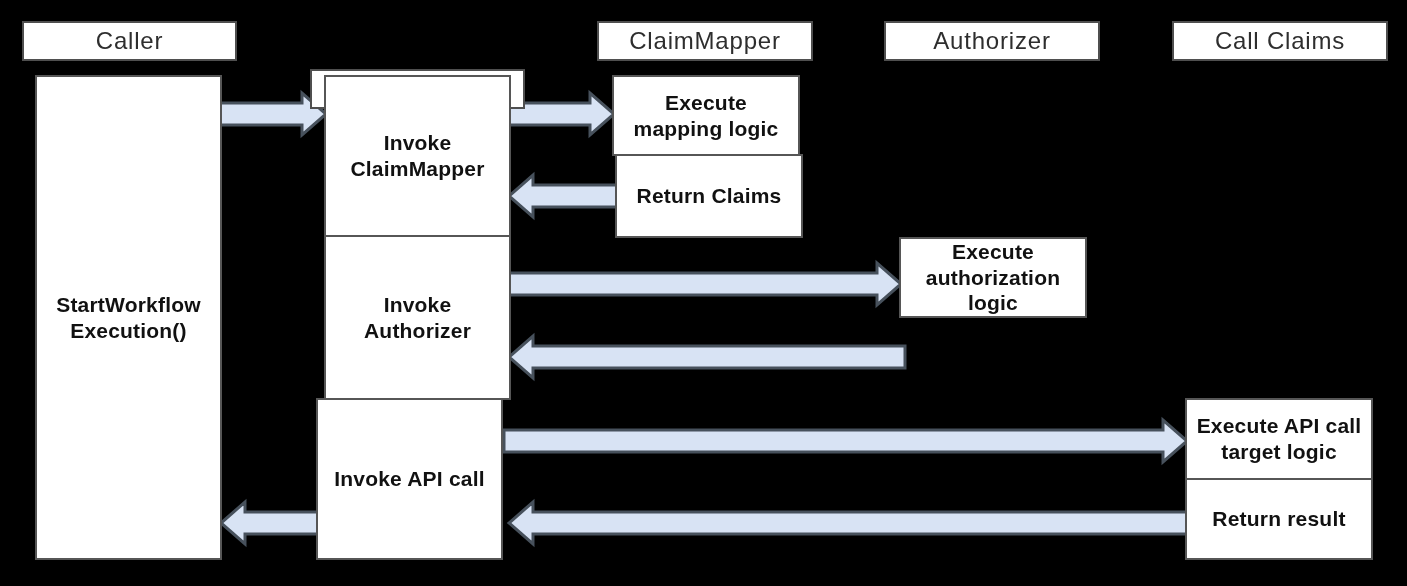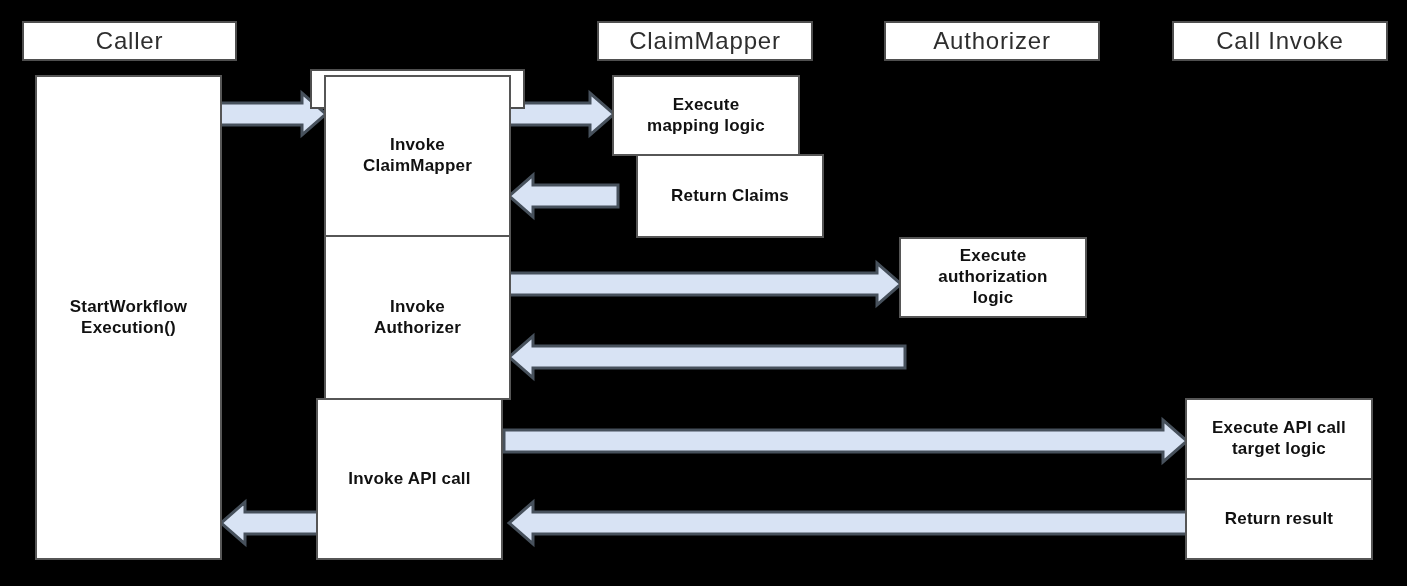--- a/index.html
+++ b/index.html
@@ -15,37 +15,37 @@
     display:flex;align-items:center;justify-content:center;
     font-size:24px;font-weight:400;letter-spacing:.8px;
     color:var(--header-text,#2e2e2e);
   }
   .box{
     position:absolute;
     background:var(--box-fill,#fff);
     border:2px solid var(--box-border,#565656);
     display:flex;align-items:center;justify-content:center;
     text-align:center;white-space:pre-line;
-    font-size:17px;font-weight:700;line-height:1.22;letter-spacing:.2px;
+    font-size:21px;font-weight:700;line-height:1.22;letter-spacing:.2px;
     color:var(--label-text,#111);
     padding:4px;
   }
   
   .hdr-caller{left:22px;top:21px;width:215px;}
   .hdr-frontend{left:310px;top:21px;width:215px;margin-top:48px;}
   .hdr-claimmapper{left:597px;top:21px;width:216px;}
   .hdr-authorizer{left:884px;top:21px;width:216px;}
   .hdr-calltarget{left:1172px;top:21px;width:216px;}
   
   .box-caller{left:35px;top:75px;width:187px;height:485px;}
   .box-fe1{left:324px;top:75px;width:187px;height:162px;}
   .box-fe2{left:324px;top:235px;width:187px;height:165px;}
   .box-fe3{left:316px;top:398px;width:187px;height:162px;}
   .box-cm1{left:612px;top:75px;width:188px;height:81px;}
-  .box-cm2{left:636px;top:154px;width:188px;height:84px;}
+  .box-cm2{left:615px;top:154px;width:188px;height:84px;}
   .box-au1{left:899px;top:237px;width:188px;height:81px;}
   .box-au2{left:899px;top:316px;width:188px;height:83px;}
   .box-ct1{left:1185px;top:398px;width:188px;height:82px;}
   .box-ct2{left:1185px;top:478px;width:188px;height:82px;}
 </style>
 </head>
 <body>
 
 <div class="stage">
 
@@ -57,21 +57,21 @@
     <polygon class="arrow" points="905,346 533,346 533,336 509,357 533,378 533,368 905,368"></polygon>
     <polygon class="arrow" points="504,430 1163,430 1163,420 1187,441 1163,462 1163,452 504,452"></polygon>
     <polygon class="arrow" points="1191,512 533,512 533,502 509,523 533,544 533,534 1191,534"></polygon>
     <polygon class="arrow" points="330,512 245,512 245,502 221,523 245,544 245,534 330,534"></polygon>
   </svg>
 
   <div class="hdr hdr-caller">Caller</div>
   <div class="hdr hdr-frontend">Frontend</div>
   <div class="hdr hdr-claimmapper">ClaimMapper</div>
   <div class="hdr hdr-authorizer">Authorizer</div>
-  <div class="hdr hdr-calltarget">Call Invoke</div>
+  <div class="hdr hdr-calltarget">Call Claims</div>
 
   <div class="box box-caller">StartWorkflow
 Execution()</div>
 
   <div class="box box-fe1">Invoke
 ClaimMapper</div>
   <div class="box box-fe2">Invoke
 Authorizer</div>
   <div class="box box-fe3">Invoke API call</div>
 

